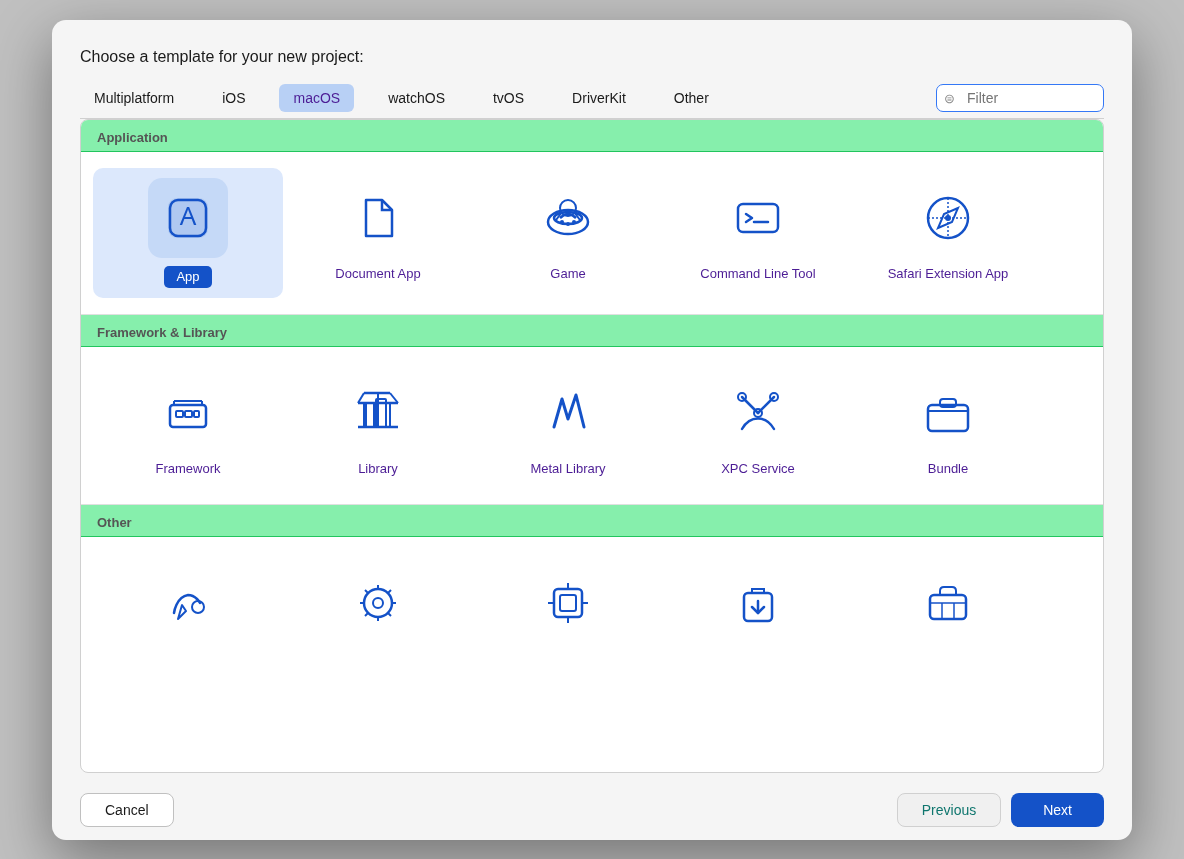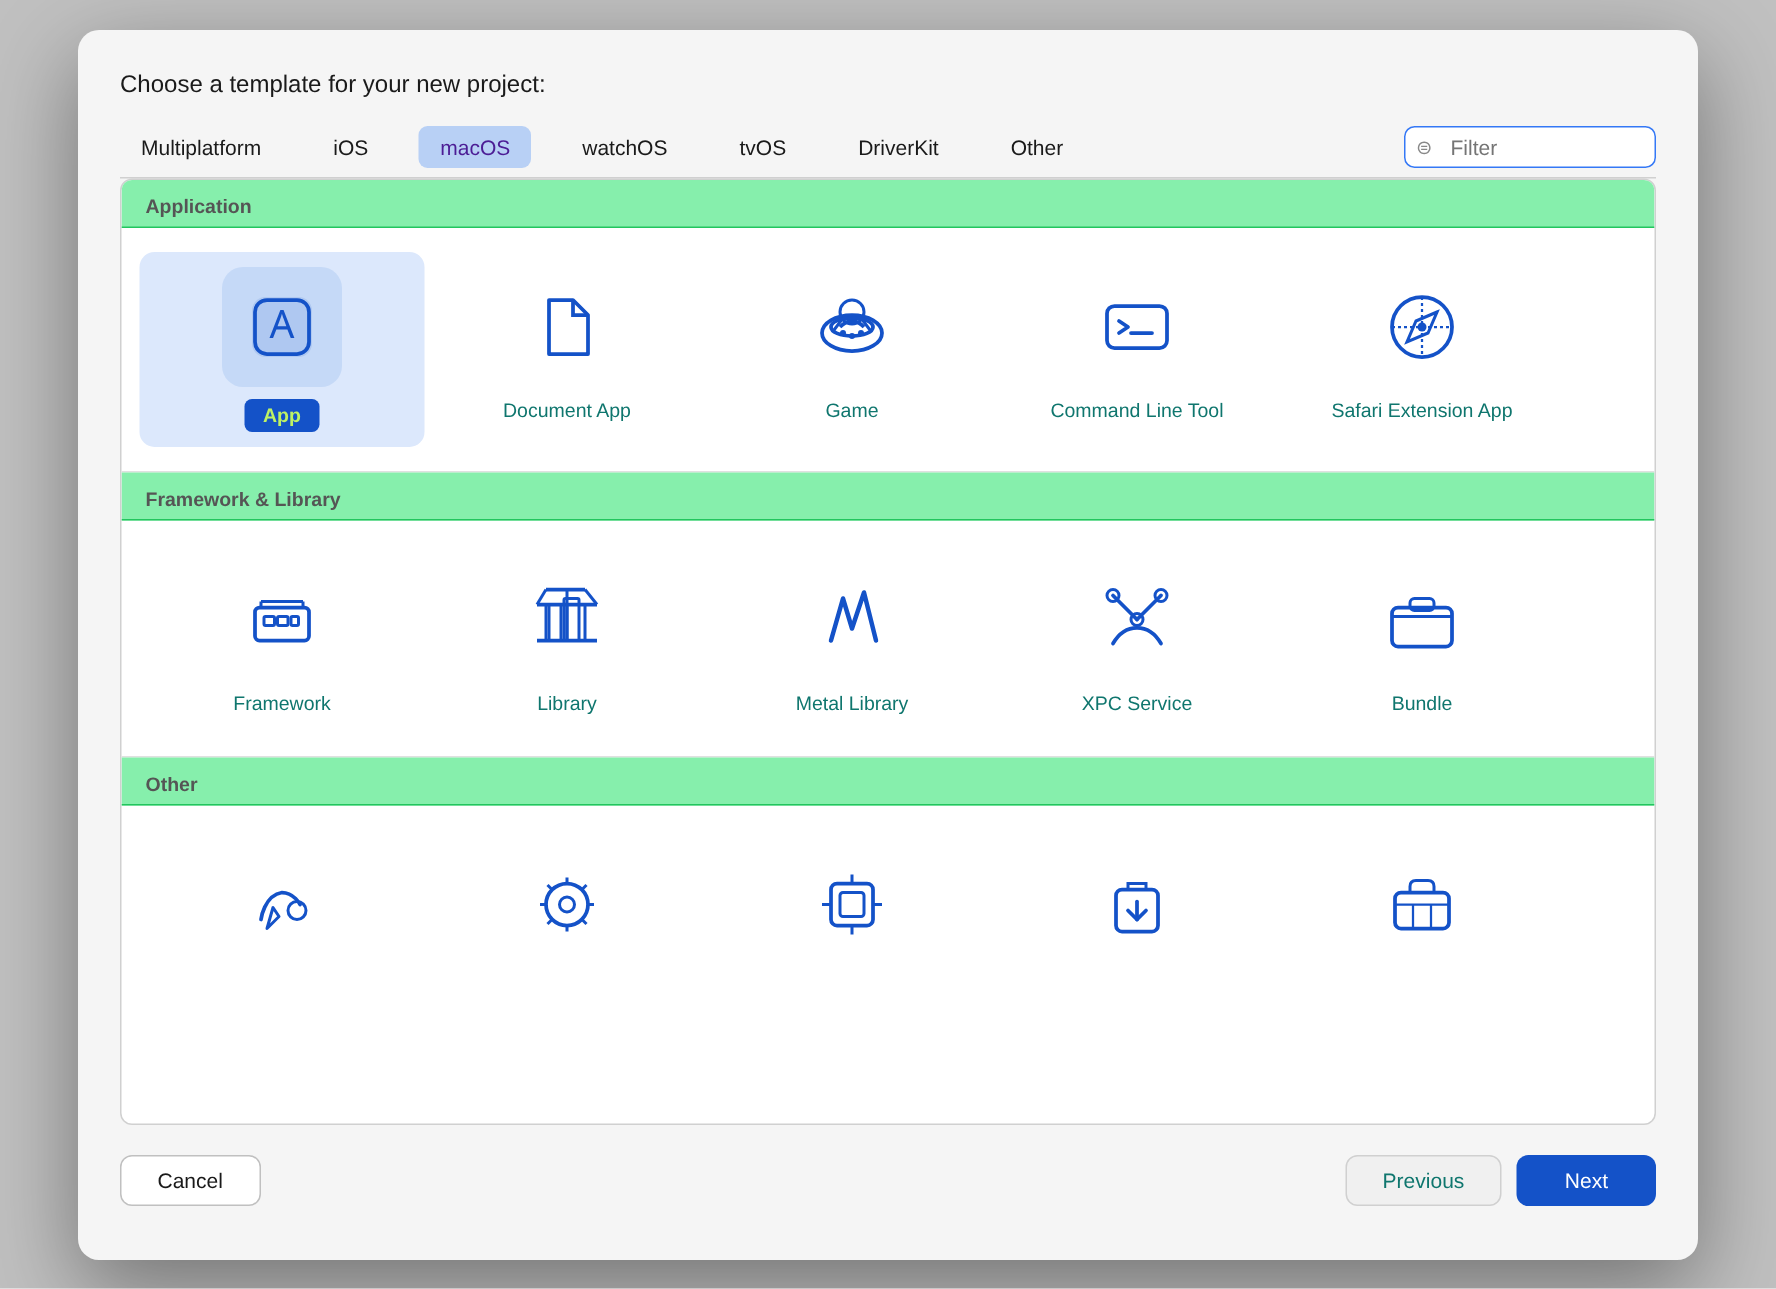--- a/index.html
+++ b/index.html
@@ -12,21 +12,21 @@
       font-family: -apple-system, BlinkMacSystemFont, 'SF Pro Text', 'Helvetica Neue', sans-serif;
     }
     .dialog {
       background: #f5f5f5;
       border-radius: 14px;
       width: 1080px;
       min-height: 820px;
       box-shadow: 0 20px 60px rgba(0,0,0,0.4);
       display: flex;
       flex-direction: column;
-      padding: 28px 28px 36px 28px;
+      padding: 28px 28px 13px 28px;
       position: relative;
     }
     .dialog-title {
       font-size: 16px;
       font-weight: 400;
       color: #1a1a1a;
       margin-bottom: 18px;
     }
     .tabs-row {
       display: flex;
@@ -127,30 +127,30 @@
       align-items: center;
       justify-content: center;
       border-radius: 14px;
       margin-bottom: 8px;
     }
     .template-item.selected .icon-wrapper {
       background: #c5d9f7;
     }
     .template-item .label {
       font-size: 13px;
-      color: #0f766e;
+      color: #4c1d95;
       text-align: center;
       line-height: 1.3;
     }
     .template-item.selected .label {
       background: #1452c8;
-      color: #bef264;
+      color: #ffffff;
       padding: 3px 12px;
       border-radius: 5px;
-      font-weight: 700;
+      font-weight: 400;
     }
     .template-item svg {
       width: 56px;
       height: 56px;
     }
     .footer {
       display: flex;
       align-items: center;
       justify-content: space-between;
       margin-top: 20px;

